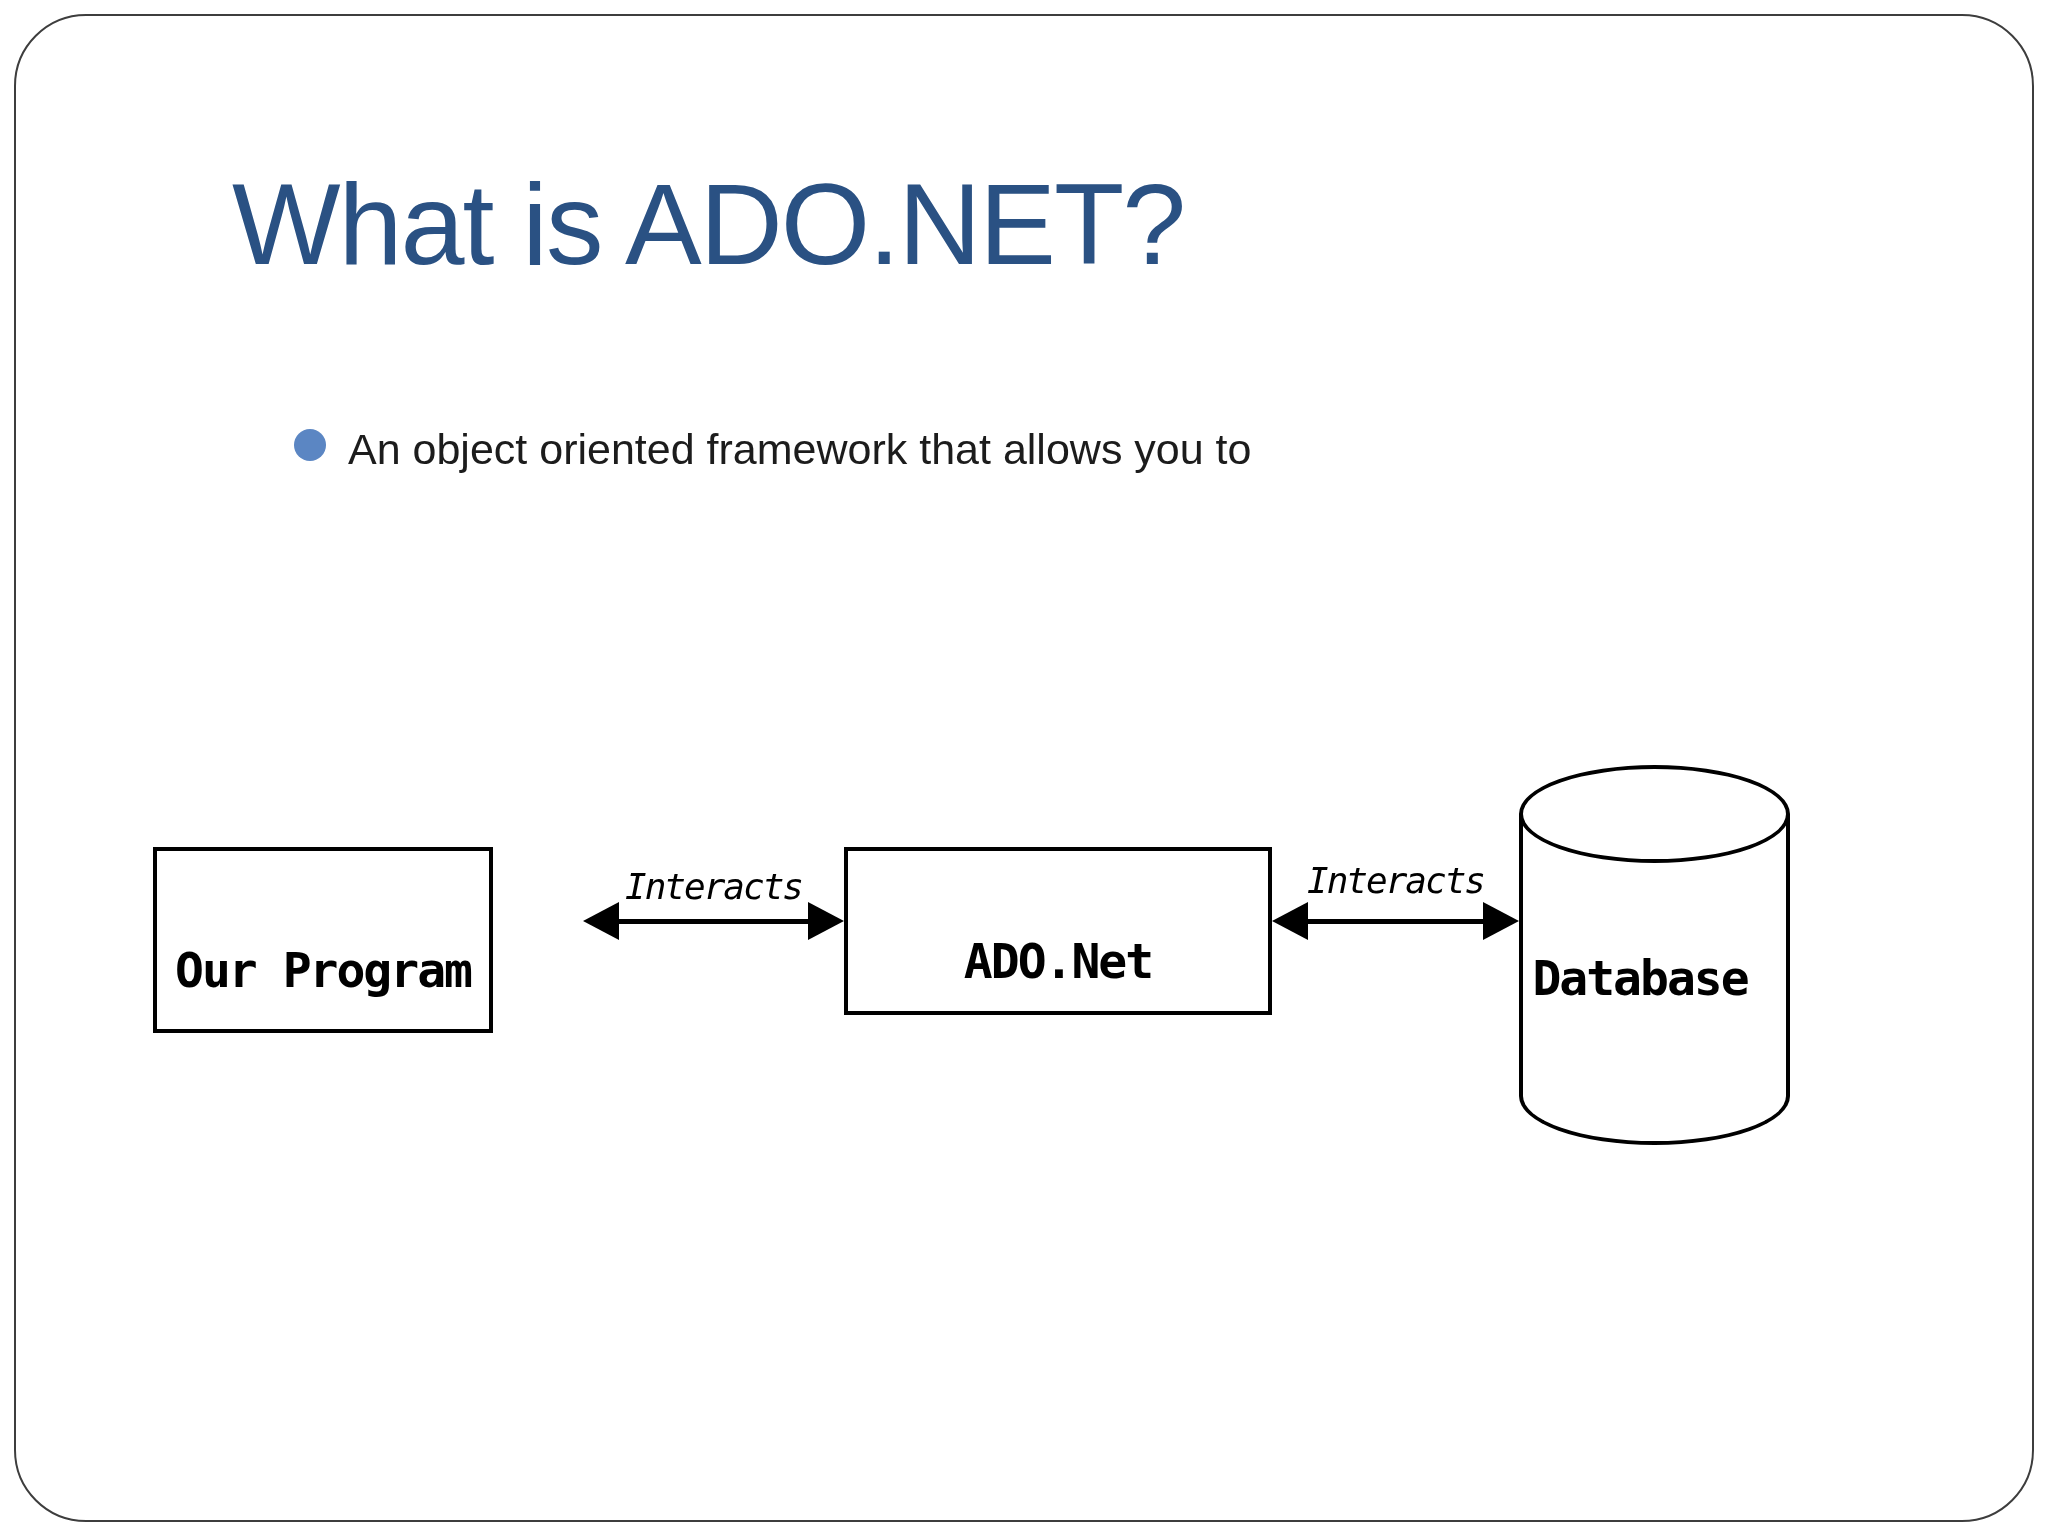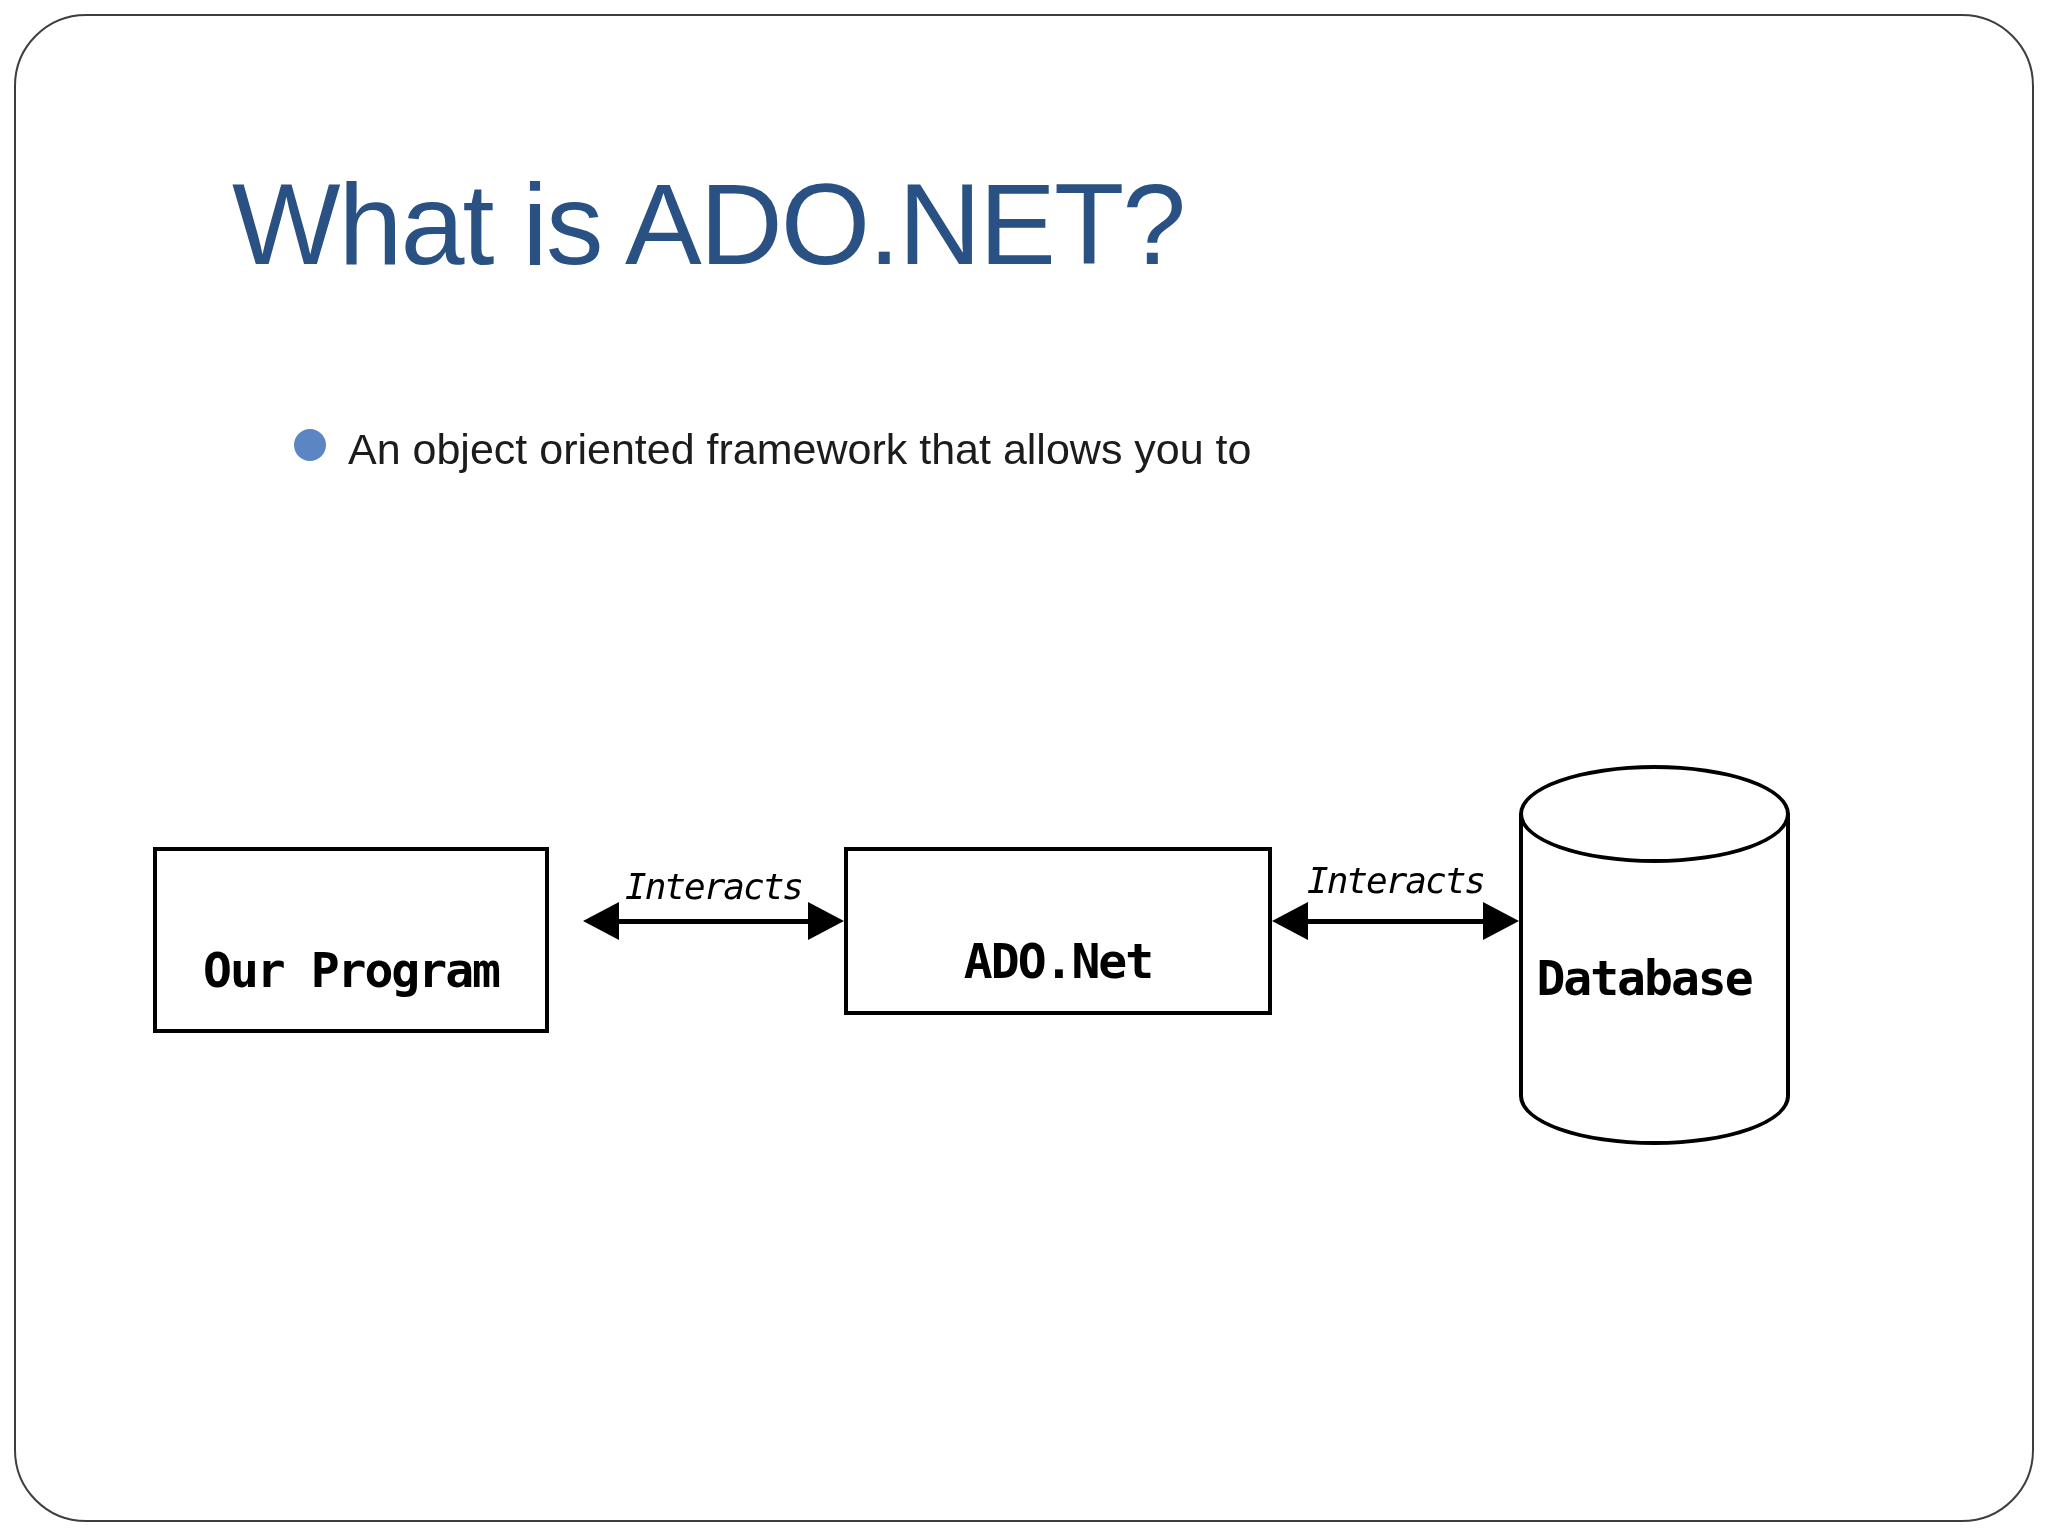--- a/index.html
+++ b/index.html
@@ -73,21 +73,21 @@
     align-items:center;
     justify-content:center;
   }
   .node .node-label{
     font-weight:bold;
     font-size:48px;
     letter-spacing:-2px;
     white-space:nowrap;
     transform:translateY(30px);
   }
-  .box-our-program{left:153px;top:847px;width:396px;height:186px;}
+  .box-our-program{left:153px;top:847px;width:340px;height:186px;}
   .box-ado-net{left:844px;top:847px;width:428px;height:168px;}
   
   .connector{position:absolute;height:120px;}
   .conn-1{left:583px;top:866px;width:261px;}
   .conn-2{left:1272px;top:860px;width:247px;}
   .conn-label{
     position:absolute;
     left:0;right:0;top:0;
     text-align:center;
     font-style:italic;
@@ -103,21 +103,21 @@
     left:8px;right:8px;top:17px;height:5px;
     background:var(--color-diagram-stroke,#000);
   }
   .head{position:absolute;top:0;width:0;height:0;
     border-top:19px solid transparent;
     border-bottom:19px solid transparent;
   }
   .head.left{left:0;border-right:36px solid var(--color-diagram-stroke,#000);}
   .head.right{right:0;border-left:36px solid var(--color-diagram-stroke,#000);}
   
-  .cylinder{position:absolute;left:1519px;top:765px;width:242px;height:380px;padding-left:8px;}
+  .cylinder{position:absolute;left:1519px;top:765px;width:242px;height:380px;}
   .cyl-top{
     position:absolute;left:0;top:0;width:271px;height:98px;
     border:4px solid var(--color-diagram-stroke,#000);
     border-radius:50%;
     box-sizing:border-box;
     background:#fff;
     z-index:2;
   }
   .cyl-body{
     position:absolute;left:0;top:49px;width:271px;height:331px;

